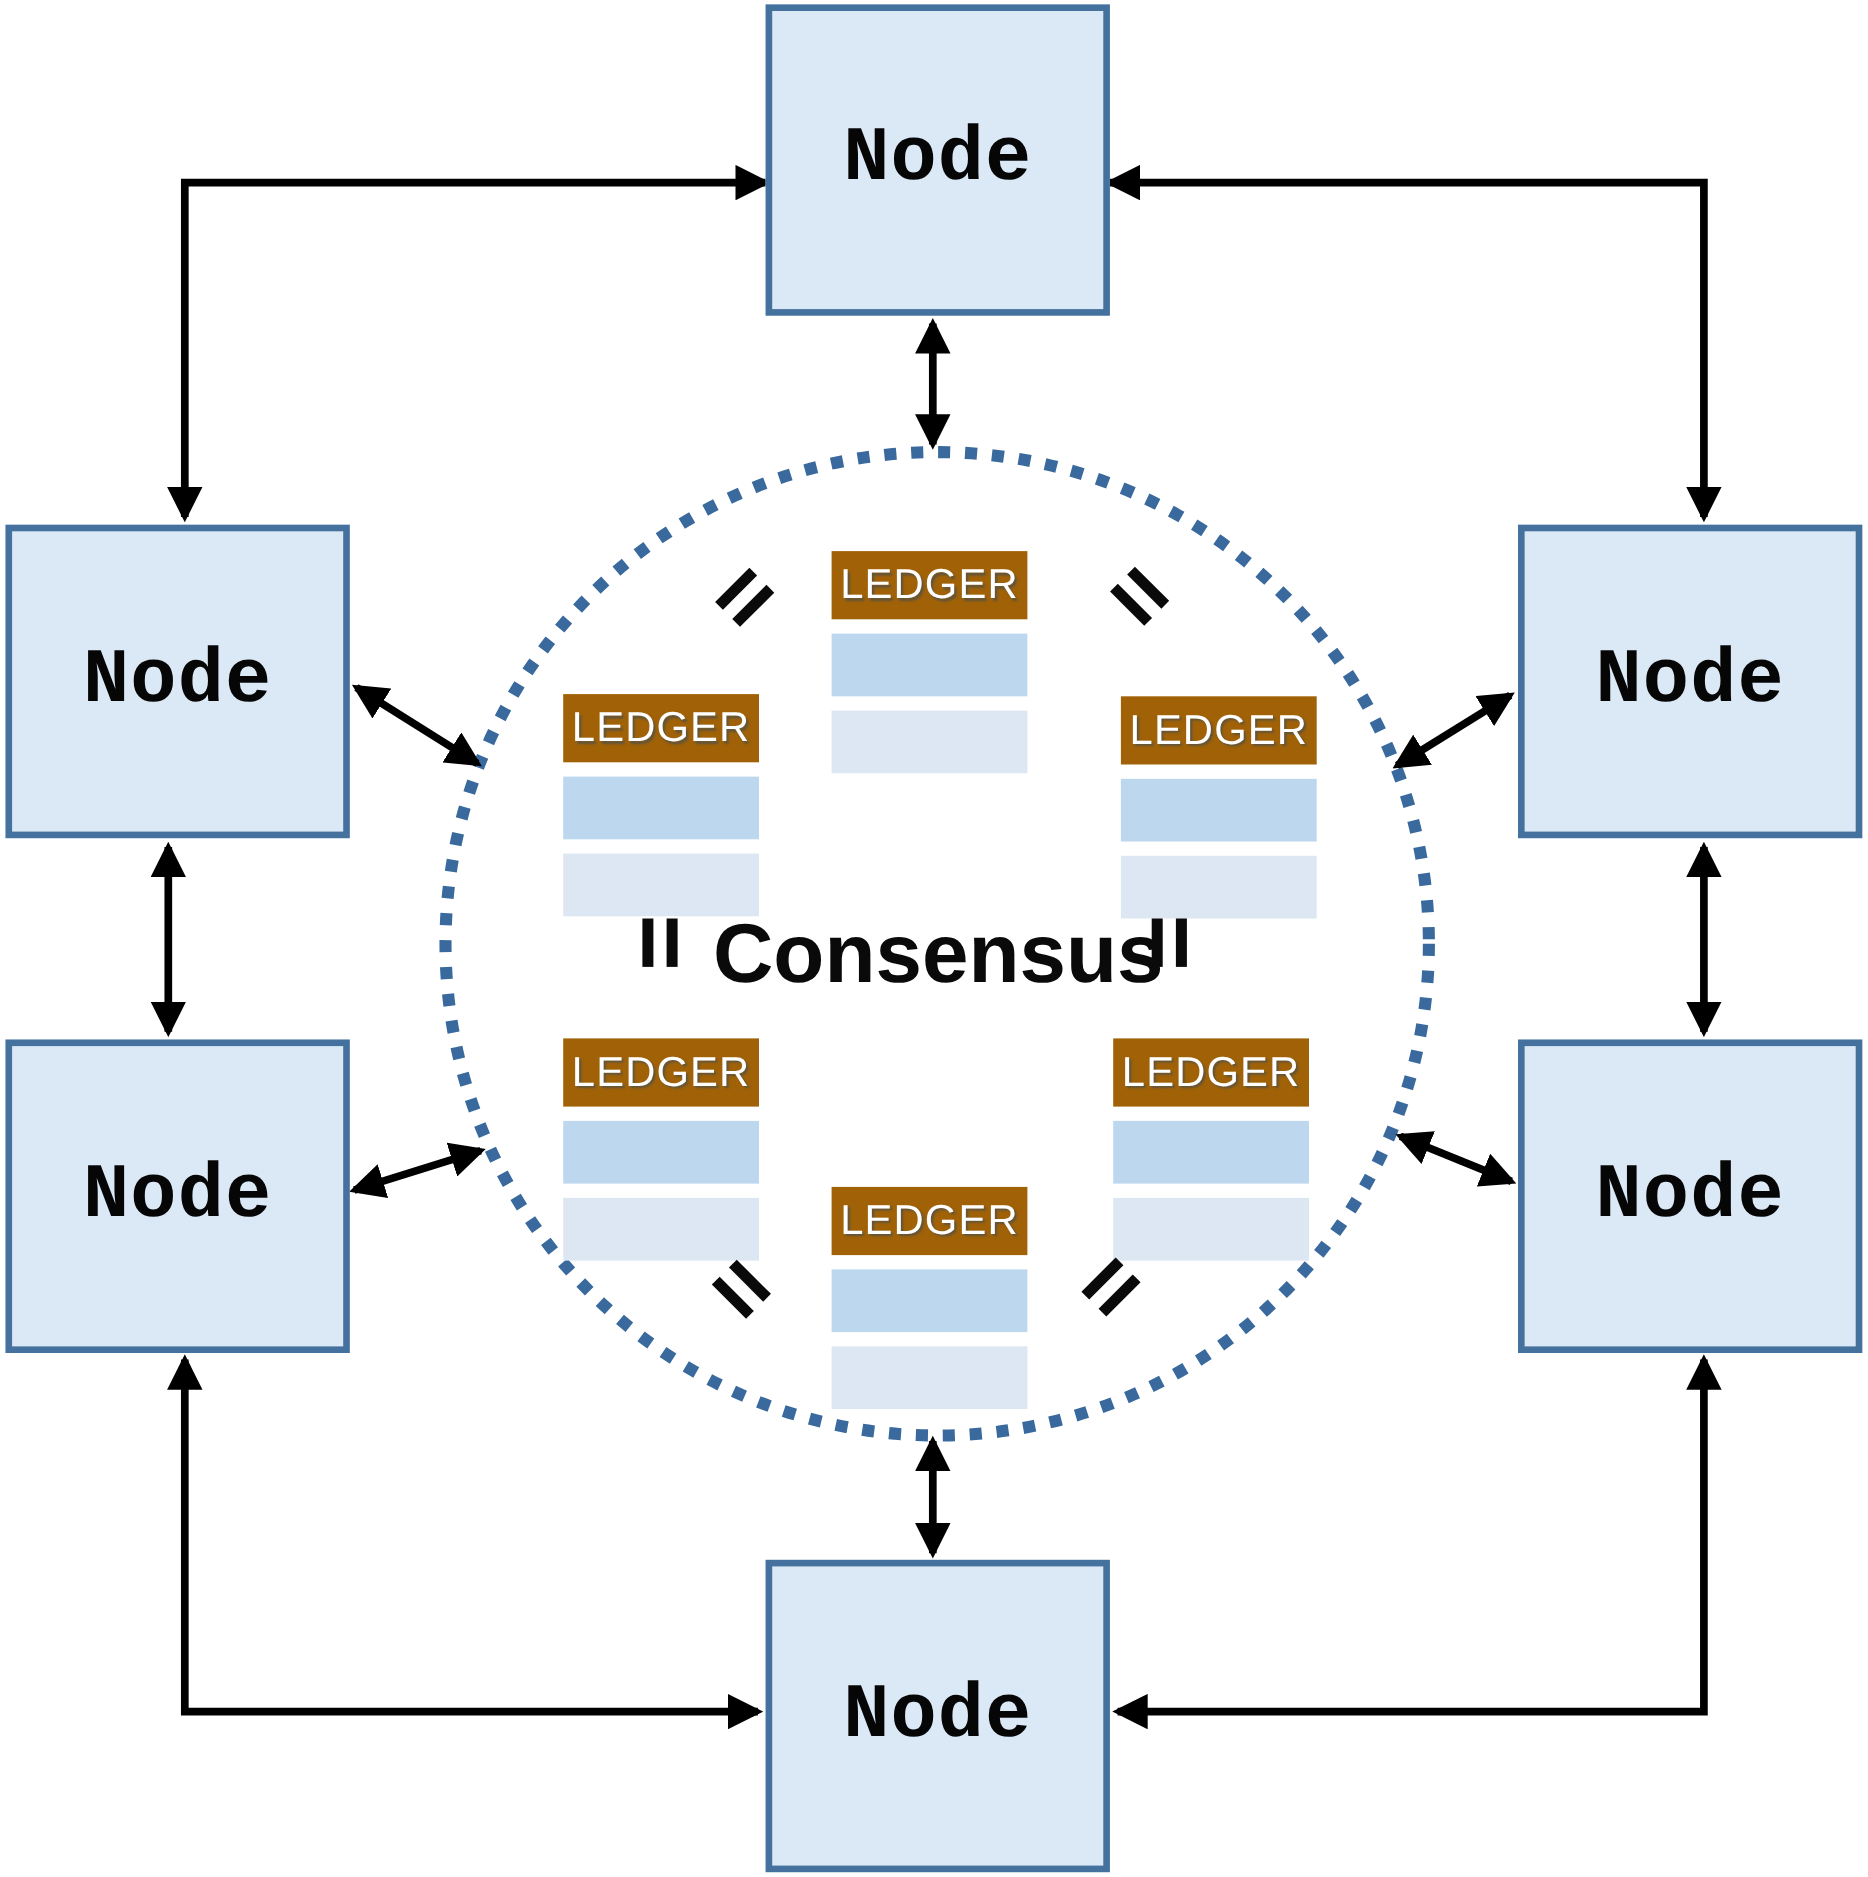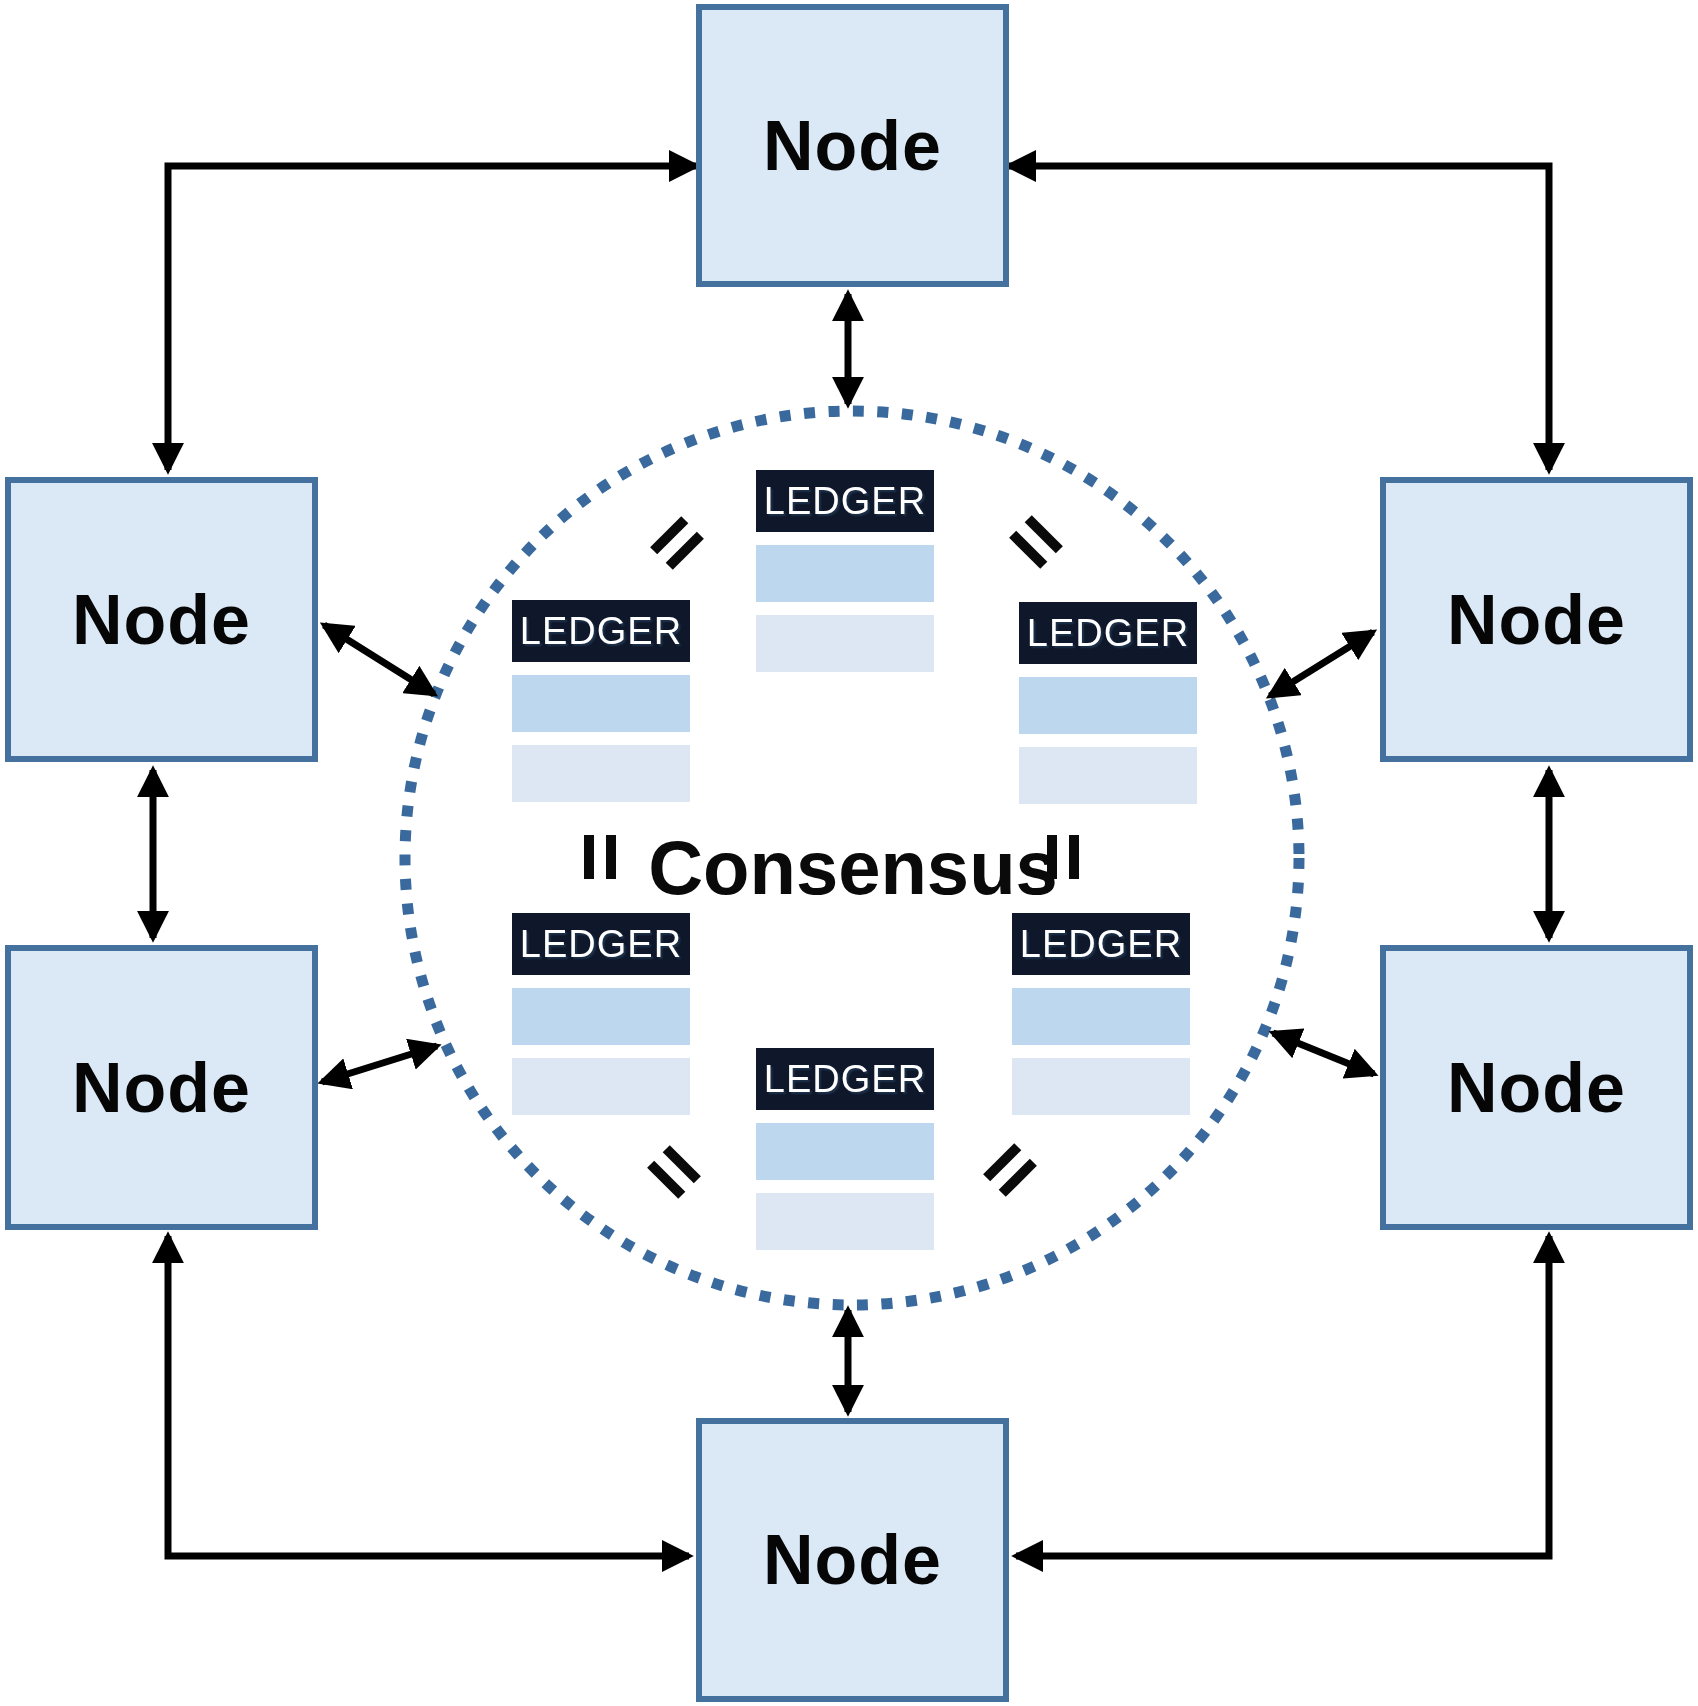--- a/index.html
+++ b/index.html
@@ -6,35 +6,36 @@
   .canvas{
     position:relative;width:1698px;height:1706px;background:#ffffff;overflow:hidden;
     font-family:"Liberation Sans","DejaVu Sans",sans-serif;
   }
   svg.wires{position:absolute;left:0;top:0;width:1698px;height:1706px;}
 
   .node{
     position:absolute;box-sizing:border-box;
     background:#dbe8f5;border:6px solid #44719e;
     display:flex;align-items:center;justify-content:center;
-    font-size:70px;font-weight:bold;color:#060606;letter-spacing:1px;
+    font-size:70px;font-weight:bold;color:#060606;letter-spacing:1px;font-family:Liberation Mono, monospace;
   }
   .node-top        {left:696px;top:4px;   width:313px;height:283px;}
   .node-upper-left {left:5px;  top:477px; width:313px;height:285px;}
   .node-lower-left {left:5px;  top:945px; width:313px;height:285px;}
   .node-upper-right{left:1380px;top:477px;width:313px;height:285px;}
   .node-lower-right{left:1380px;top:945px;width:313px;height:285px;}
   .node-bottom     {left:696px;top:1418px;width:313px;height:284px;}
 
   .ledger{position:absolute;width:178px;}
   .ledger-header{
-    height:62px;background:#0f172a;color:#ffffff;
+    height:62px;background:#a16207;color:#ffffff;
     display:flex;align-items:center;justify-content:center;
     font-size:38px;letter-spacing:1px;
     text-shadow:2px 2px 2px rgba(42,72,102,0.55);
+    margin-top:31px;
   }
   .ledger-row{height:57px;margin-top:13px;}
   .row-1{background:#bdd7ee;}
   .row-2{background:#dce7f3;}
   .ledger-top-center  {left:756px; top:470px;}
   .ledger-upper-left  {left:512px; top:600px;}
   .ledger-upper-right {left:1019px;top:602px;}
   .ledger-lower-left  {left:512px; top:913px;}
   .ledger-lower-right {left:1012px;top:913px;}
   .ledger-bottom-center{left:756px;top:1048px;}

